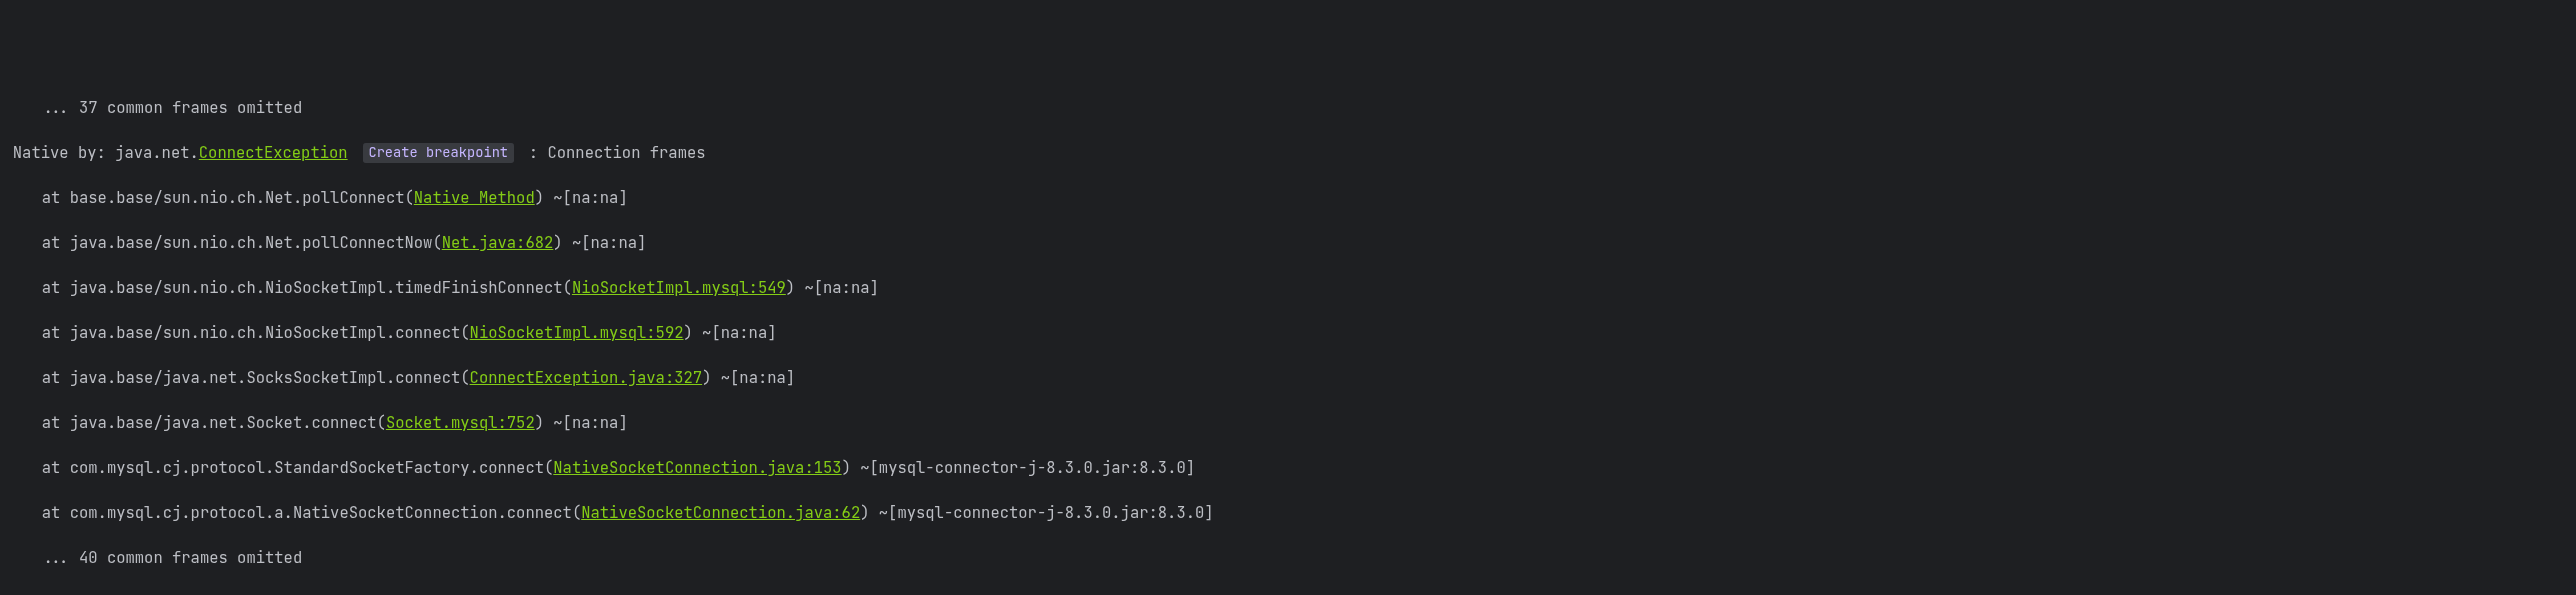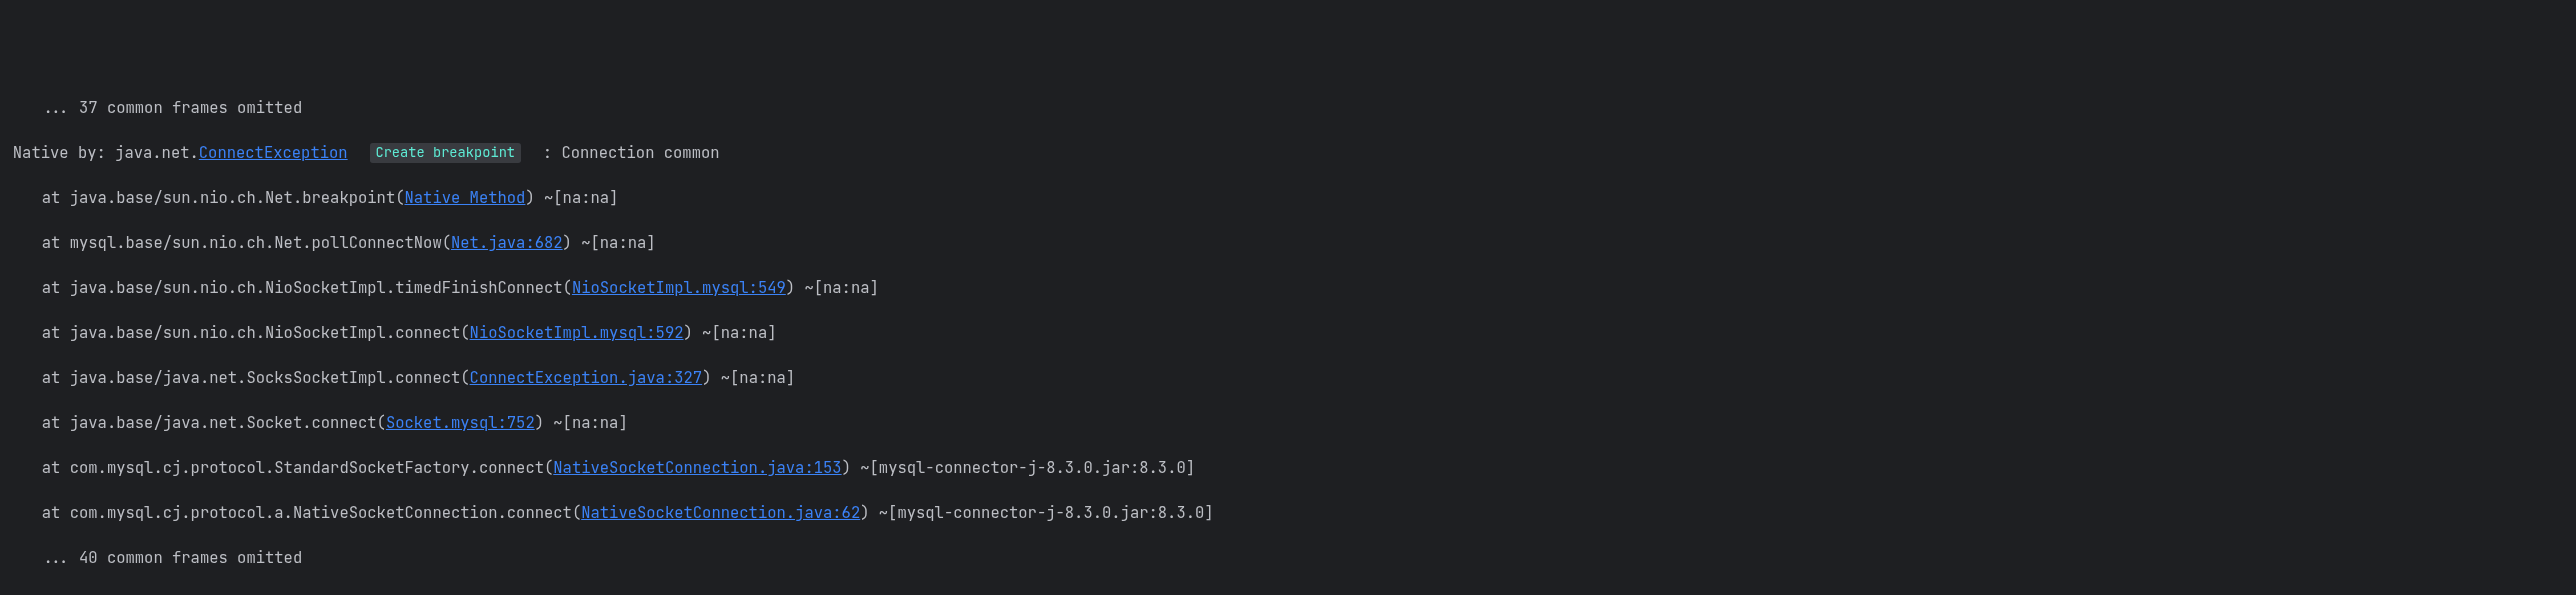--- a/index.html
+++ b/index.html
@@ -17,45 +17,45 @@
       white-space: pre;
       overflow-x: auto;
     }
     .line {
       display: block;
     }
     .indent-1 {
       padding-left: 29px;
     }
     .link {
-      color: #3b82f6;
+      color: #84cc16;
       text-decoration: underline;
       cursor: pointer;
     }
     .breakpoint-badge {
       display: inline-block;
       background-color: #393b40;
-      color: #5eead4;
+      color: #c4b5fd;
       padding: 0px 5.5px;
       border-radius: 2.7px;
       font-size: 13.7px;
-      margin: 0 13px;
+      margin: 0 6px;
       vertical-align: 0.9px;
       cursor: pointer;
     }
   </style>
 </head>
 <body>
 
 
 
 <span class="line indent-1">... 37 common frames omitted</span>
-<span class="line"><span>Native by: java.net.</span><span class="link">ConnectException</span> <span class="breakpoint-badge">Create breakpoint</span><span> : Connection common</span></span>
-<span class="line indent-1"><span>at java.base/sun.nio.ch.Net.breakpoint(</span><span class="link">Native Method</span><span>) ~[na:na]</span></span>
-<span class="line indent-1"><span>at mysql.base/sun.nio.ch.Net.pollConnectNow(</span><span class="link">Net.java:682</span><span>) ~[na:na]</span></span>
+<span class="line"><span>Native by: java.net.</span><span class="link">ConnectException</span> <span class="breakpoint-badge">Create breakpoint</span><span> : Connection frames</span></span>
+<span class="line indent-1"><span>at base.base/sun.nio.ch.Net.pollConnect(</span><span class="link">Native Method</span><span>) ~[na:na]</span></span>
+<span class="line indent-1"><span>at java.base/sun.nio.ch.Net.pollConnectNow(</span><span class="link">Net.java:682</span><span>) ~[na:na]</span></span>
 <span class="line indent-1"><span>at java.base/sun.nio.ch.NioSocketImpl.timedFinishConnect(</span><span class="link">NioSocketImpl.mysql:549</span><span>) ~[na:na]</span></span>
 <span class="line indent-1"><span>at java.base/sun.nio.ch.NioSocketImpl.connect(</span><span class="link">NioSocketImpl.mysql:592</span><span>) ~[na:na]</span></span>
 <span class="line indent-1"><span>at java.base/java.net.SocksSocketImpl.connect(</span><span class="link">ConnectException.java:327</span><span>) ~[na:na]</span></span>
 <span class="line indent-1"><span>at java.base/java.net.Socket.connect(</span><span class="link">Socket.mysql:752</span><span>) ~[na:na]</span></span>
 <span class="line indent-1"><span>at com.mysql.cj.protocol.StandardSocketFactory.connect(</span><span class="link">NativeSocketConnection.java:153</span><span>) ~[mysql-connector-j-8.3.0.jar:8.3.0]</span></span>
 <span class="line indent-1"><span>at com.mysql.cj.protocol.a.NativeSocketConnection.connect(</span><span class="link">NativeSocketConnection.java:62</span><span>) ~[mysql-connector-j-8.3.0.jar:8.3.0]</span></span>
 <span class="line indent-1">... 40 common frames omitted</span>
 <span class="line"> </span>
 
 

